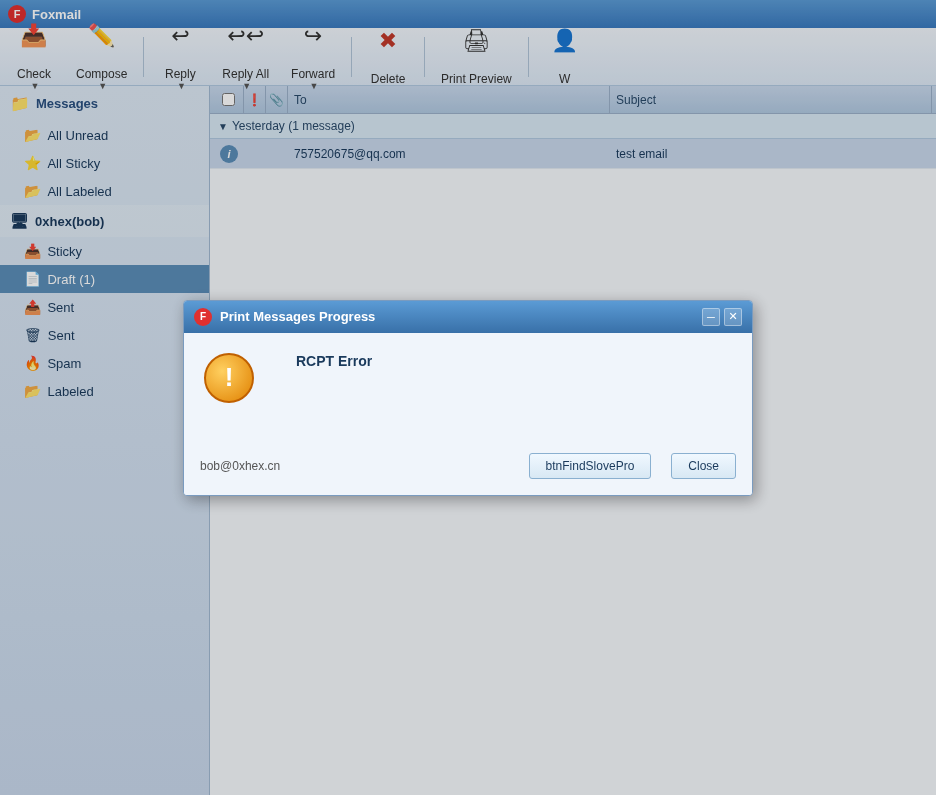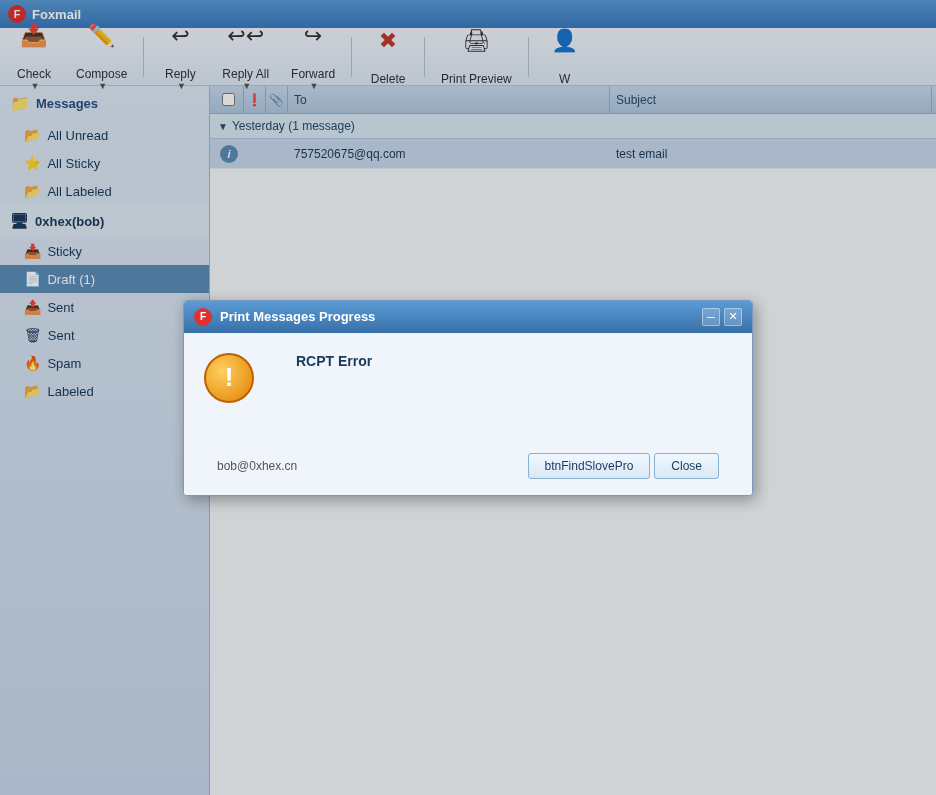--- a/index.html
+++ b/index.html
@@ -266,30 +266,30 @@
       resize: none;
       line-height: 1.5;
       font-family: 'Segoe UI', sans-serif;
       overflow-y: scroll;
     }
 
     #modal-footer {
       display: flex;
       align-items: center;
       justify-content: space-between;
-      padding: 10px 33px 16px;
+      padding: 10px 16px 16px;
       background: #f0f5fb;
     }
     .modal-user {
       font-size: 12px;
       color: #555;
     }
     .modal-footer-btns {
       display: flex;
-      gap: 4px;
+      gap: 20px;
       margin-left: 21px;
     }
     .modal-btn {
       padding: 5px 16px;
       border: 1px solid #8ab0d0;
       background: linear-gradient(to bottom, #f0f8ff, #d8e8f4);
       border-radius: 3px;
       cursor: pointer;
       font-size: 12px;
       color: #1a3a5c;

